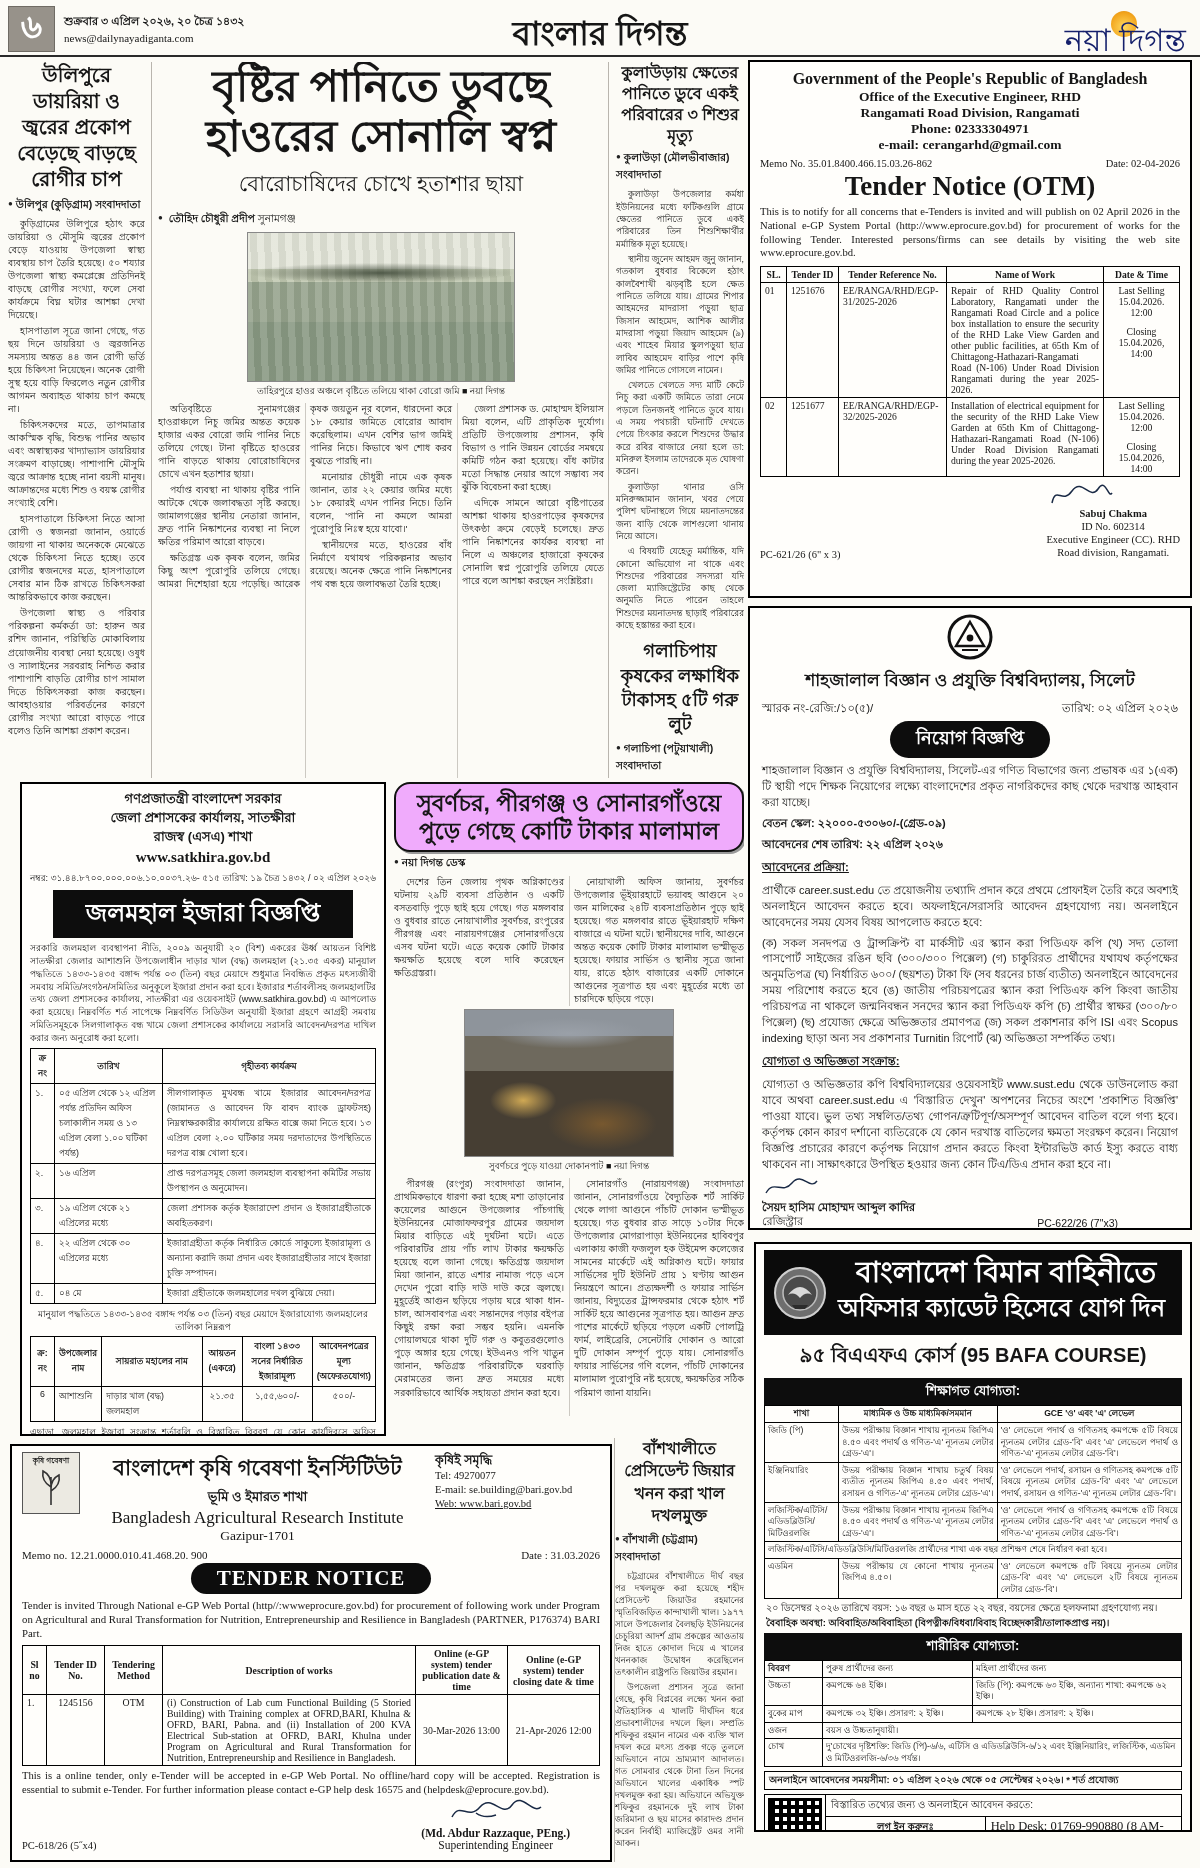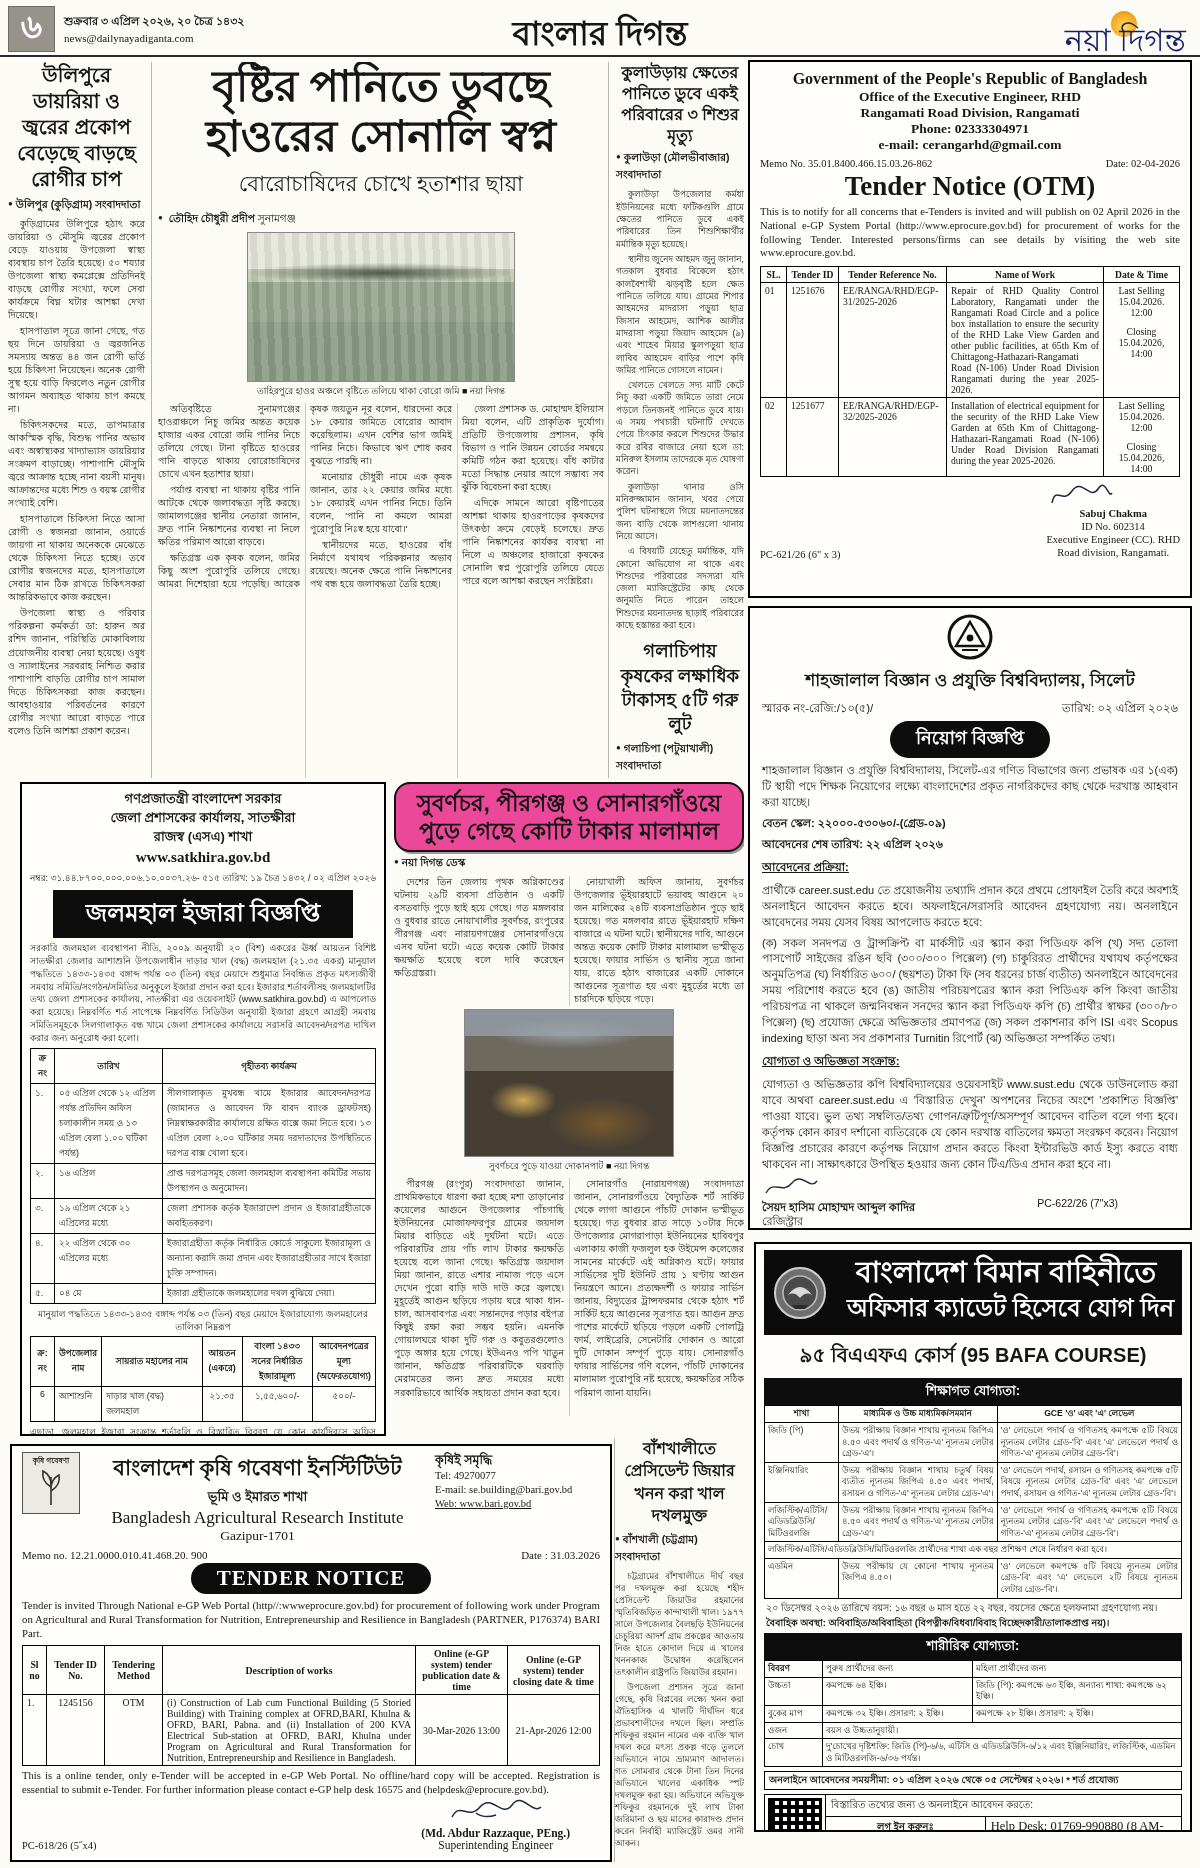--- a/index.html
+++ b/index.html
@@ -44,40 +44,40 @@
 .photo-haor{width:268px;height:150px;margin:4px auto 0;border:1px solid #888;background:
  radial-gradient(70% 14px at 50% 27%, rgba(62,72,56,.85), rgba(62,72,56,0) 72%),
  repeating-linear-gradient(88deg, rgba(255,255,255,.10) 0 7px, rgba(30,40,25,.07) 7px 14px),
  linear-gradient(180deg,#e4e6da 0 24%,#c2c9b2 24% 33%,#97a48e 33% 60%,#8a9a84 60% 100%)}
 .cap{font-size:9px;font-weight:normal;margin:2px 0 4px;text-align:center}
 .photo-fire{width:210px;height:148px;margin:3px auto 0;border:1px solid #888;background:
  radial-gradient(46px 26px at 28% 62%, #cfa854, rgba(207,168,84,0) 72%),
  radial-gradient(70px 34px at 66% 78%, #77582f, rgba(119,88,47,0) 78%),
  radial-gradient(90px 18px at 50% 16%, #9aa0a8, rgba(154,160,168,0) 85%),
  linear-gradient(180deg,#8e949b 0 18%,#6e695d 18% 42%,#463e33 42% 100%)}
-.h-fire{border:2px solid #111;border-radius:16px;background:#ec4899;padding:5px 8px;font-size:23px;font-weight:bold;text-align:center;line-height:1.22;box-shadow:2px 2px 0 #999}
+.h-fire{border:2px solid #111;border-radius:16px;background:#f0abfc;padding:5px 8px;font-size:23px;font-weight:bold;text-align:center;line-height:1.22;box-shadow:2px 2px 0 #999}
 
 .ohead{font-size:16px;font-weight:bold;text-align:center;line-height:1.25}
 .osub{font-size:13.5px;font-weight:bold;text-align:center}
 .memo-row{display:flex;justify-content:space-between;font-size:10.5px;margin:5px 0 2px}
 .otm-title{font-size:27px;font-weight:bold;text-align:center;margin:1px 0 3px}
 .otm-t{font-size:9.6px}
 .otm-t th{font-weight:bold}
 .sig{display:block}
 .pcline{font-size:10.5px}
 .sust-name{font-size:17px;font-weight:bold;text-align:center;margin-top:3px}
 .sust-p{font-size:11px;line-height:1.45;margin-top:5px}
 .uh{font-weight:bold;text-decoration:underline;font-size:11.5px;margin-top:6px}
 .jol-h1{font-size:13px;font-weight:bold;text-align:center;line-height:1.45}
 .jol-badge{background:#0d0d0d;color:#fff;font-size:24px;font-weight:bold;text-align:center;padding:4px 0;width:300px;margin:4px auto}
 .jol-t{font-size:8.8px}
 .jol-p{font-size:9px;line-height:1.42}
 .baf-hd{background:#0b0b0b;color:#fff;display:flex;align-items:center;padding:6px 8px;gap:10px}
 .baf-hd .l1{font-size:29px;font-weight:bold;line-height:1.15;text-align:center}
-.baf-hd .l2{font-size:24px;font-weight:bold;text-align:right}
+.baf-hd .l2{font-size:24px;font-weight:bold;text-align:left}
 .baf-course{font-size:20px;font-weight:bold;text-align:center;margin:5px 0}
 .baf-t{font-size:8.6px;line-height:1.35}
 .baf-t td{padding:2px 3px}
 .smline{font-size:9.5px;margin:3px 2px;line-height:1.35}
 .qr{width:54px;height:54px;border:3px solid #000;background:
  repeating-linear-gradient(0deg,#000 0 4px,transparent 4px 8px),
  repeating-linear-gradient(90deg,#000 0 4px,#fff 4px 8px)}
 .bari-bn1{font-size:21px;font-weight:bold;text-align:center}
 .bari-bn2{font-size:13px;font-weight:bold;text-align:center}
 .bari-en1{font-size:17px;text-align:center}
@@ -228,21 +228,21 @@
     </div>
     <div class="center"><span class="pill" style="font-size:18px">নিয়োগ বিজ্ঞপ্তি</span></div>
     <div class="sust-p jtext">শাহজালাল বিজ্ঞান ও প্রযুক্তি বিশ্ববিদ্যালয়, সিলেট-এর গণিত বিভাগের জন্য প্রভাষক এর ১(এক) টি স্থায়ী পদে শিক্ষক নিয়োগের লক্ষ্যে বাংলাদেশের প্রকৃত নাগরিকদের কাছ থেকে দরখাস্ত আহবান করা যাচ্ছে।</div>
     <div class="sust-p bold">বেতন স্কেল: ২২০০০-৫৩০৬০/-(গ্রেড-০৯)</div>
     <div class="sust-p bold">আবেদনের শেষ তারিখ: ২২ এপ্রিল ২০২৬</div>
     <div class="uh">আবেদনের প্রক্রিয়া:</div>
     <div class="sust-p jtext">প্রার্থীকে career.sust.edu তে প্রয়োজনীয় তথ্যাদি প্রদান করে প্রথমে প্রোফাইল তৈরি করে অবশ্যই অনলাইনে আবেদন করতে হবে। অফলাইনে/সরাসরি আবেদন গ্রহণযোগ্য নয়। অনলাইনে আবেদনের সময় যেসব বিষয় আপলোড করতে হবে:</div>
     <div class="sust-p jtext">(ক) সকল সনদপত্র ও ট্রান্সক্রিপ্ট বা মার্কসীট এর স্ক্যান করা পিডিএফ কপি (খ) সদ্য তোলা পাসপোর্ট সাইজের রঙিন ছবি (৩০০/৩০০ পিক্সেল) (গ) চাকুরিরত প্রার্থীদের যথাযথ কর্তৃপক্ষের অনুমতিপত্র (ঘ) নির্ধারিত ৬০০/ (ছয়শত) টাকা ফি (সব ধরনের চার্জ ব্যতীত) অনলাইনে আবেদনের সময় পরিশোধ করতে হবে (ঙ) জাতীয় পরিচয়পত্রের স্ক্যান করা পিডিএফ কপি কিংবা জাতীয় পরিচয়পত্র না থাকলে জন্মনিবন্ধন সনদের স্ক্যান করা পিডিএফ কপি (চ) প্রার্থীর স্বাক্ষর (৩০০/৮০ পিক্সেল) (ছ) প্রযোজ্য ক্ষেত্রে অভিজ্ঞতার প্রমাণপত্র (জ) সকল প্রকাশনার কপি ISI এবং Scopus indexing ছাড়া অন্য সব প্রকাশনার Turnitin রিপোর্ট (ঝ) অভিজ্ঞতা সম্পর্কিত তথ্য।</div>
     <div class="uh">যোগ্যতা ও অভিজ্ঞতা সংক্রান্ত:</div>
     <div class="sust-p jtext">যোগ্যতা ও অভিজ্ঞতার কপি বিশ্ববিদ্যালয়ের ওয়েবসাইট www.sust.edu থেকে ডাউনলোড করা যাবে অথবা career.sust.edu এ 'বিস্তারিত দেখুন' অপশনের নিচের অংশে 'প্রকাশিত বিজ্ঞপ্তি' পাওয়া যাবে। ভুল তথ্য সম্বলিত/তথ্য গোপন/ত্রুটিপূর্ণ/অসম্পূর্ণ আবেদন বাতিল বলে গণ্য হবে। কর্তৃপক্ষ কোন কারণ দর্শানো ব্যতিরেকে যে কোন দরখাস্ত বাতিলের ক্ষমতা সংরক্ষণ করেন। নিয়োগ বিজ্ঞপ্তি প্রচারের কারণে কর্তৃপক্ষ নিয়োগ প্রদান করতে কিংবা ইন্টারভিউ কার্ড ইস্যু করতে বাধ্য থাকবেন না। সাক্ষাৎকারে উপস্থিত হওয়ার জন্য কোন টিএ/ডিএ প্রদান করা হবে না।</div>
-    <div style="display:flex;justify-content:space-between;align-items:center;margin-top:4px">
+    <div style="display:flex;justify-content:space-between;align-items:flex-end;margin-top:4px">
       <div style="font-size:11px;line-height:1.3">
         <svg width="58" height="20" viewBox="0 0 58 20">
             <path d="M4 16 C12 2,20 18,30 6 S48 14,55 4" stroke="#1a2a45" fill="none" stroke-width="1.4"></path>
           </svg>
         <div class="bold">সৈয়দ হাসিম মোহাম্মদ আব্দুল কাদির</div>
         <div>রেজিস্ট্রার</div>
       </div>
       <div class="pcline" style="padding-right:60px">PC-622/26 (7"x3)</div>
     </div>
   </div>

